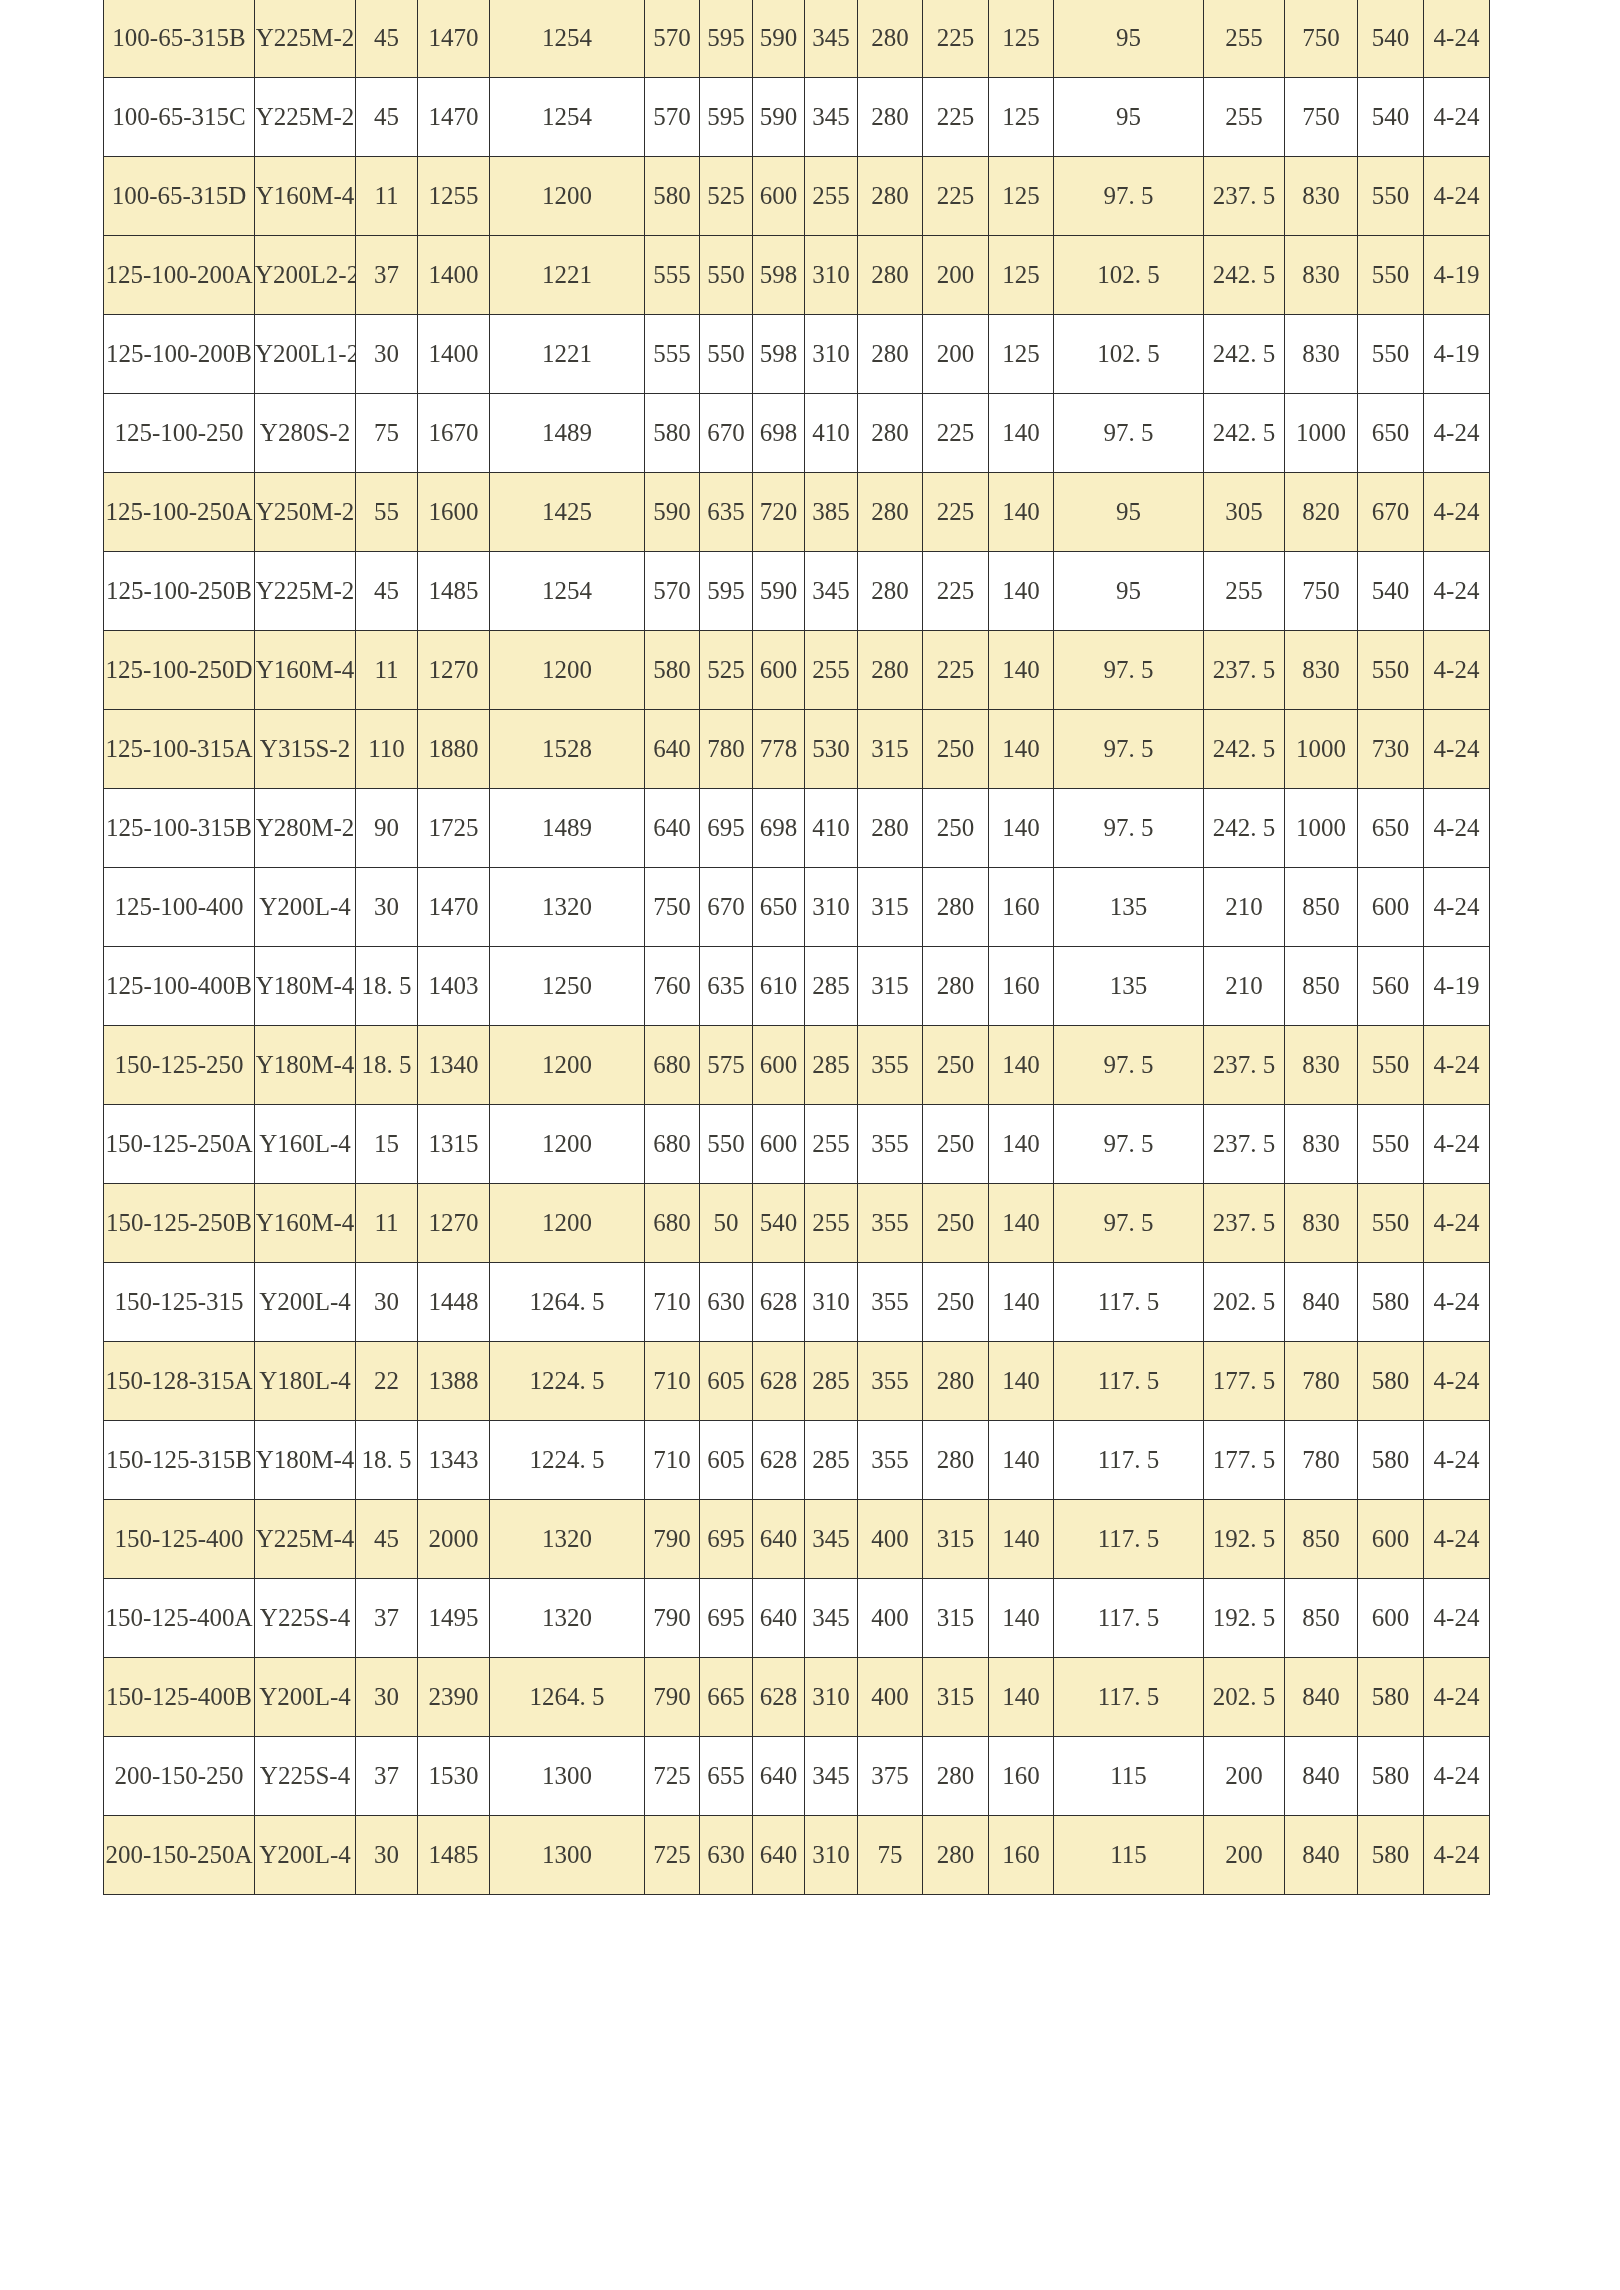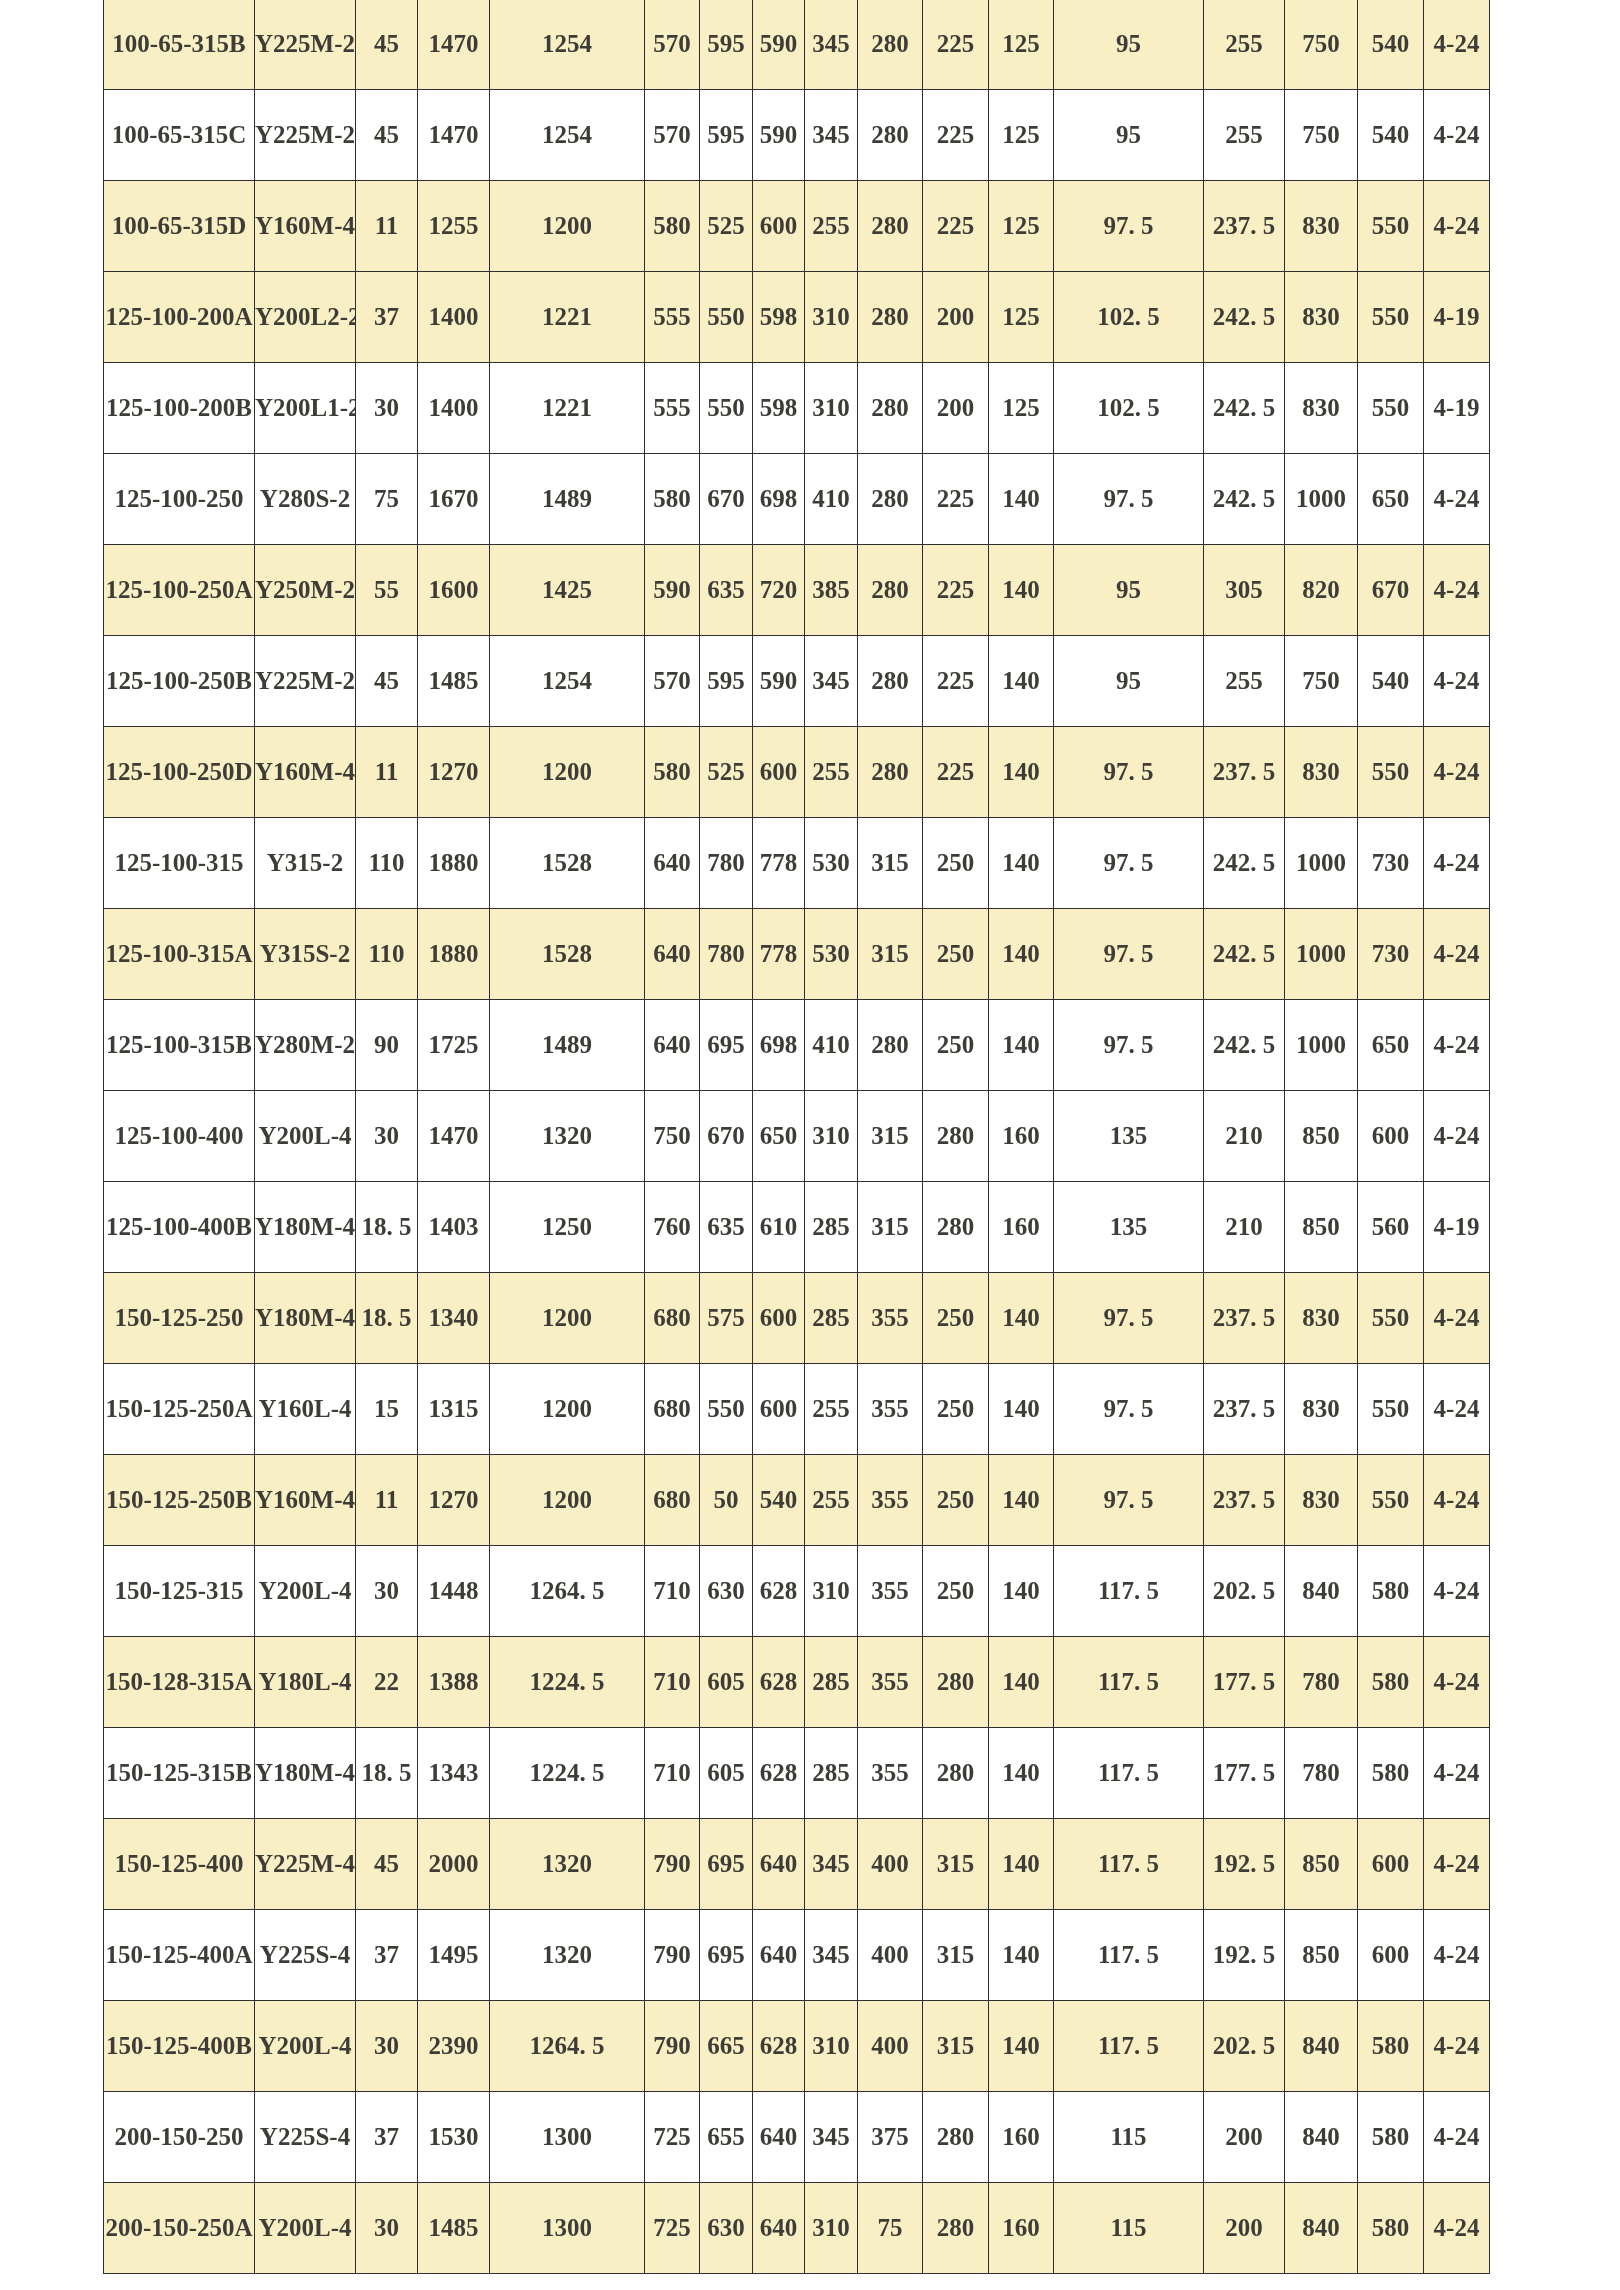--- a/index.html
+++ b/index.html
@@ -29,22 +29,21 @@
     border: 1.8px solid #2e2e2e;
     text-align: center;
     vertical-align: middle;
     font-size: 25px;
     color: #3d3c36;
     padding: 0;
     white-space: nowrap;
     overflow: hidden;
   }
   table.spec tr {
-    height: 91px;
-    font-weight: bold;
+    height: 79px;
   }
   table.spec tr.odd td  { background: #f9efc4; }
   table.spec tr.even td { background: #ffffff; }
 </style>
 </head>
 <body>
 
 <div id="page">
   <table class="spec">
     <colgroup>
@@ -231,39 +230,20 @@
           <td>255</td>
           <td>280</td>
           <td>225</td>
           <td>140</td>
           <td>97. 5</td>
           <td>237. 5</td>
           <td>830</td>
           <td>550</td>
           <td>4-24</td>
         </tr>
-        <tr class="even">
-          <td>125-100-315</td>
-          <td>Y315-2</td>
-          <td>110</td>
-          <td>1880</td>
-          <td>1528</td>
-          <td>640</td>
-          <td>780</td>
-          <td>778</td>
-          <td>530</td>
-          <td>315</td>
-          <td>250</td>
-          <td>140</td>
-          <td>97. 5</td>
-          <td>242. 5</td>
-          <td>1000</td>
-          <td>730</td>
-          <td>4-24</td>
-        </tr>
         <tr class="odd">
           <td>125-100-315A</td>
           <td>Y315S-2</td>
           <td>110</td>
           <td>1880</td>
           <td>1528</td>
           <td>640</td>
           <td>780</td>
           <td>778</td>
           <td>530</td>

